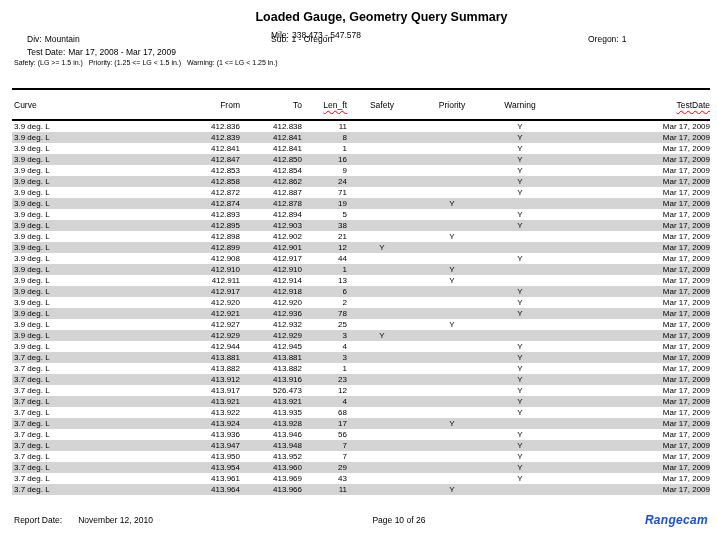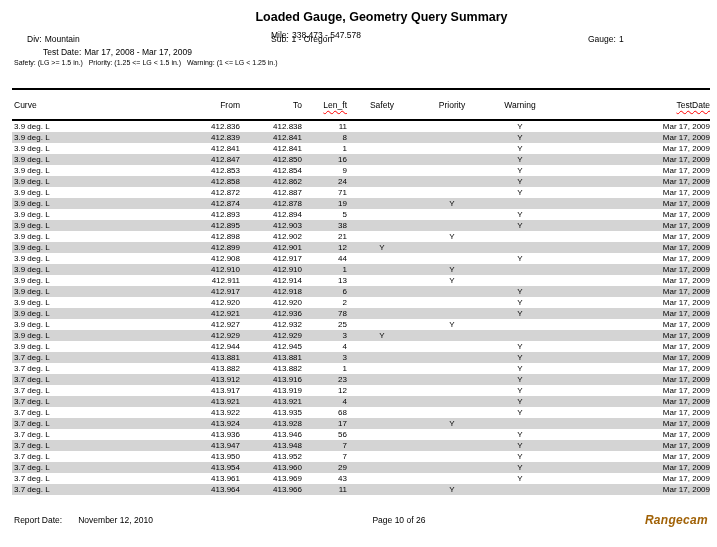--- a/index.html
+++ b/index.html
@@ -10,21 +10,21 @@
   }
   .report-title {
     position:absolute; top:10px; left:0; width:100%; text-align:center;
     font-size:12.5px; font-weight:bold;padding-left:46px;
   }
   .meta-item { position:absolute; font-size:8.5px; white-space:nowrap; }
   .meta-label { margin-right:3px;padding-left:13px; }
   .pos-div   { left:14px;  top:34px; }
   .pos-sub   { left:258px; top:34px; }
   .pos-track { left:575px; top:34px; }
-  .pos-tdate { left:30px;  top:47px; }
+  .pos-tdate { left:14px;  top:47px; }
   .pos-mile  { left:258px; top:30px; }
   .criteria  { position:absolute; left:14px; top:59px; font-size:7px; white-space:pre; }
 
   .tablewrap { position:absolute; left:12px; top:88px; }
   table { border-collapse:collapse; table-layout:fixed; width:698px; }
   thead th {
     font-weight:normal; font-size:8.5px;
     border-top:2px solid #000; border-bottom:2px solid #000;
     height:31px; vertical-align:middle; padding:0; white-space:nowrap;
   }
@@ -58,21 +58,21 @@
 
   <div class="report-title">Loaded Gauge, Geometry Query Summary</div>
 
   <div class="meta-item pos-div">
     <span class="meta-label">Div:</span><span>Mountain</span>
   </div>
   <div class="meta-item pos-sub">
     <span class="meta-label">Sub:</span><span>1 - Oregon</span>
   </div>
   <div class="meta-item pos-track">
-    <span class="meta-label">Gauge:</span><span>1</span>
+    <span class="meta-label">Oregon:</span><span>1</span>
   </div>
   <div class="meta-item pos-tdate">
     <span class="meta-label">Test Date:</span><span>Mar 17, 2008 - Mar 17, 2009</span>
   </div>
   <div class="meta-item pos-mile">
     <span class="meta-label">Mile:</span><span>338.473 - 547.578</span>
   </div>
   <div class="criteria">Safety: (LG &gt;= 1.5 in.)   Priority: (1.25 &lt;= LG &lt; 1.5 in.)   Warning: (1 &lt;= LG &lt; 1.25 in.)</div>
 
   <div class="tablewrap">
@@ -336,21 +336,21 @@
             <td class="ar">413.916</td>
             <td class="ar">23</td>
             <td class="ac"></td>
             <td class="ac"></td>
             <td class="ac">Y</td>
             <td class="ar">Mar 17, 2009</td>
           </tr>
           <tr>
             <td class="al">3.7 deg. L</td>
             <td class="ar">413.917</td>
-            <td class="ar">413.919</td>
+            <td class="ar">526.473</td>
             <td class="ar">12</td>
             <td class="ac"></td>
             <td class="ac"></td>
             <td class="ac">Y</td>
             <td class="ar">Mar 17, 2009</td>
           </tr>
           <tr>
             <td class="al">3.7 deg. L</td>
             <td class="ar">413.921</td>
             <td class="ar">413.921</td>
@@ -442,16 +442,16 @@
           </tr>
         </tbody>
     </table>
   </div>
 
   <div class="footer">
     <span class="report-date">
       <span class="rd-label">Report Date:</span><span>November 12, 2010</span>
     </span>
     <span>Page 10 of 26</span>
-    <span class="logo" style="color: #a16207;">Rangecam</span>
+    <span class="logo" style="color: #1d4ed8;">Rangecam</span>
   </div>
 
 </div>
 
 </body></html>

